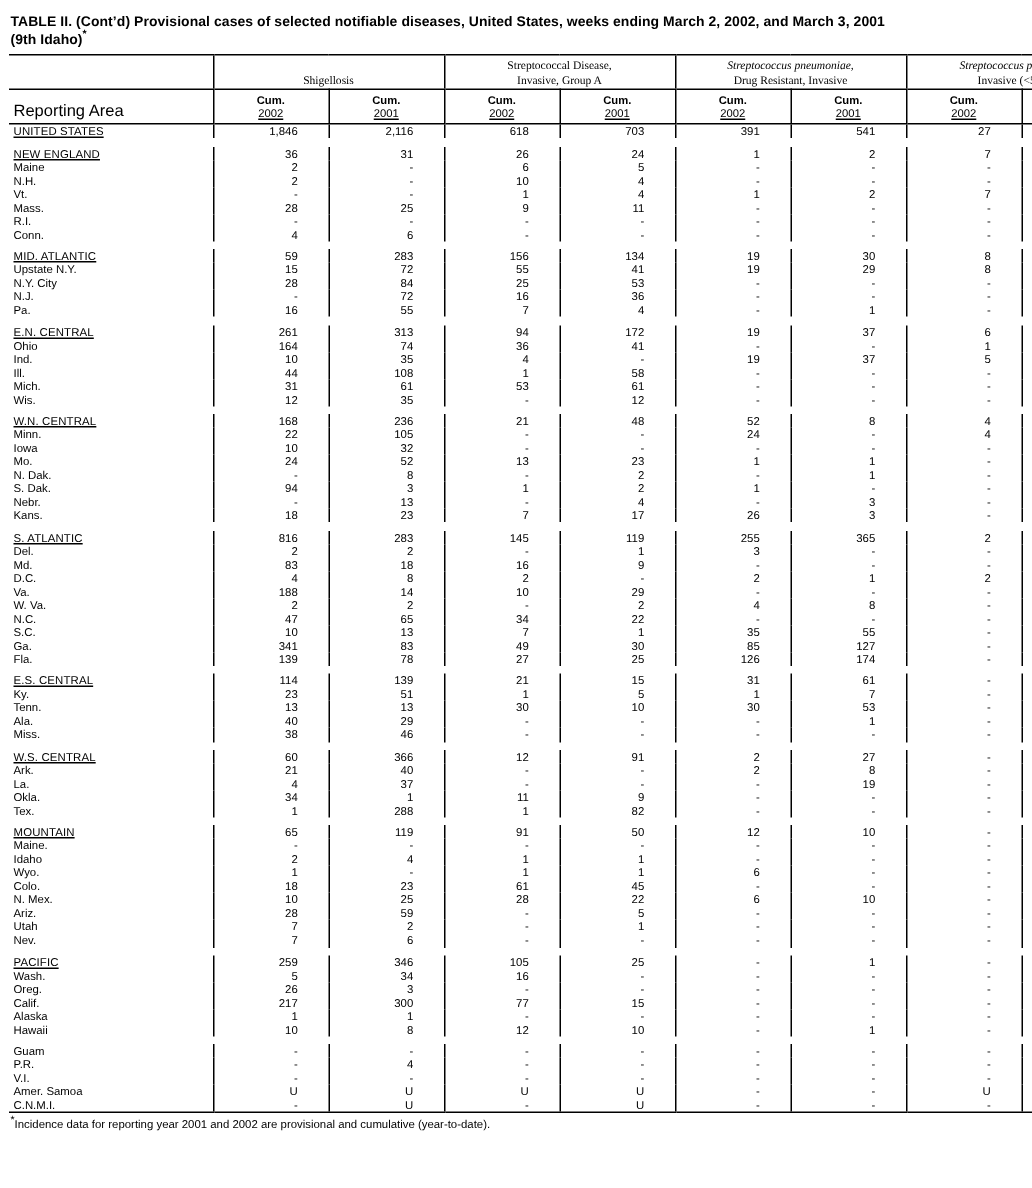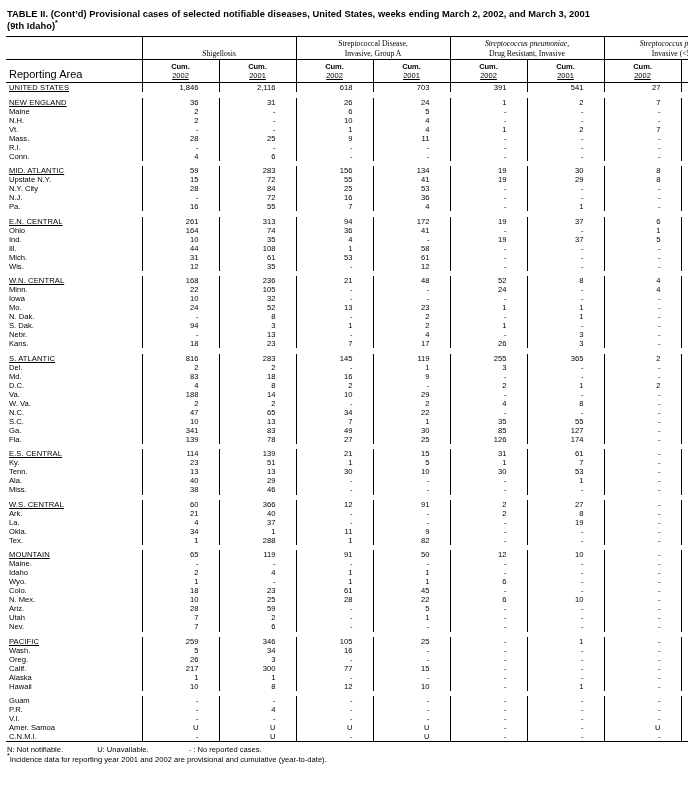--- a/index.html
+++ b/index.html
@@ -966,17 +966,16 @@
           <td class="val vline-l">U</td>
           <td class="val vline-l">-</td>
           <td class="val vline-l">-</td>
           <td class="val vline-l">-</td>
           <td class="val vline-l">U</td>
         </tr>
       </tbody>
   </table>
 
   <div class="footnotes">
-    <div class="fn-line1"><span>N: Not notifiable.</span><span class="gap1"></span><span>U: Unavailable.</span><span class="gap2"></span><span>- : No reported cases.</span></div>
     <div class="fn-line2"><sup>*</sup><span>Incidence data for reporting year 2001 and 2002 are provisional and cumulative (year-to-date).</span></div>
   </div>
 
 </div>
 
 </body></html>

